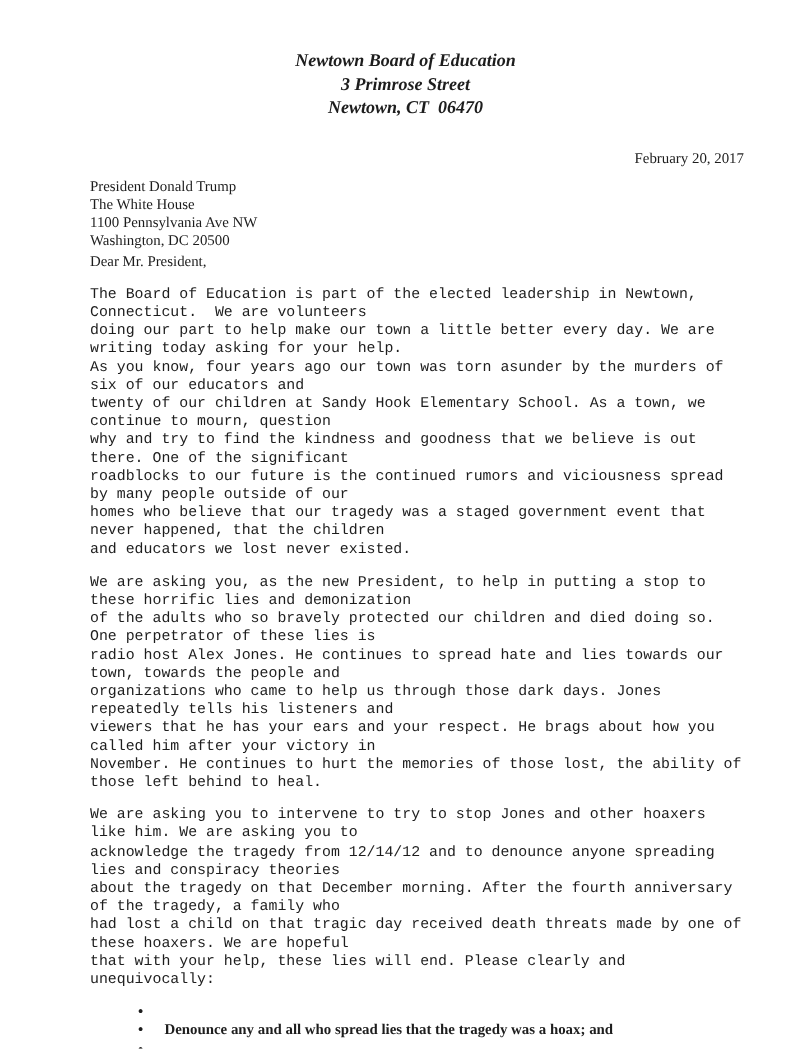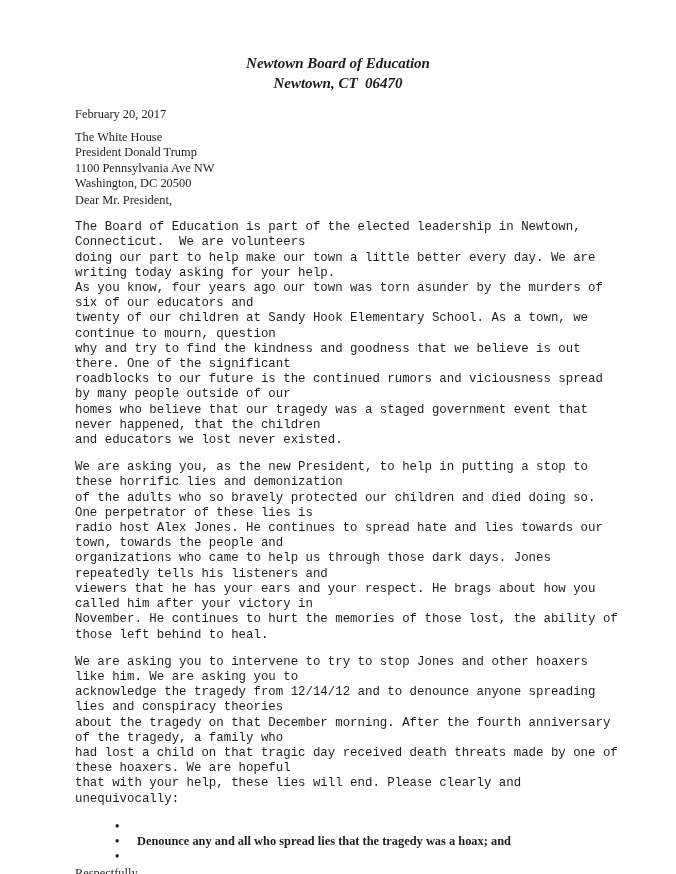--- a/index.html
+++ b/index.html
@@ -2,39 +2,39 @@
 <html><head>
 <meta charset="utf-8">
 <style>
   html, body { margin: 0; padding: 0; background: #ffffff; }
   .page {
     position: relative;
     width: 676px;
     height: 874px;
     background: #ffffff;
     box-sizing: border-box;
-    padding-top: 54px;
+    padding-top: 42px;
     overflow: hidden;
     font-family: "Liberation Serif", "DejaVu Serif", serif;
     color: #1d1d1d;
   }
   .letterhead {
     text-align: center;
     font-weight: bold;
     font-style: italic;
     font-size: 15px;
     line-height: 19.5px;
   }
   .content {
     margin: 0 56px 0 75px;
     font-size: 12.4px;
     line-height: 15.2px;
   }
   .pre { white-space: pre-wrap; }
-  .date { margin-top: 14px; }
+  .date { margin-top: 24px; text-align: right; }
   .recipient { margin-top: 8px; }
   .salutation { margin-top: 2px; }
   .para { margin: 12px 0 0 0; font-family: Liberation Mono, monospace; }
   .demands {
     list-style: none;
     margin: 12px 0 0 0;
     padding: 0;
     font-weight: bold;
   }
   .demand { display: flex; }
@@ -49,30 +49,31 @@
   .signature-wrap { margin-top: 5px; margin-left: 2px; }
   .signature-wrap svg { display: block; }
 </style>
 </head>
 <body>
 
 <div class="page">
 
   <div class="letterhead">
     <div>Newtown Board of Education</div>
+    <div>3 Primrose Street</div>
     <div class="pre">Newtown, CT  06470</div>
   </div>
 
   <div class="content">
 
     <div class="date">February 20, 2017</div>
 
     <div class="recipient">
+      <div>President Donald Trump</div>
       <div>The White House</div>
-      <div>President Donald Trump</div>
       <div>1100 Pennsylvania Ave NW</div>
       <div>Washington, DC 20500</div>
     </div>
 
     <div class="salutation">Dear Mr. President,</div>
 
     <p class="para pre">The Board of Education is part of the elected leadership in Newtown, Connecticut.  We are volunteers
 doing our part to help make our town a little better every day. We are writing today asking for your help.
 As you know, four years ago our town was torn asunder by the murders of six of our educators and
 twenty of our children at Sandy Hook Elementary School. As a town, we continue to mourn, question

